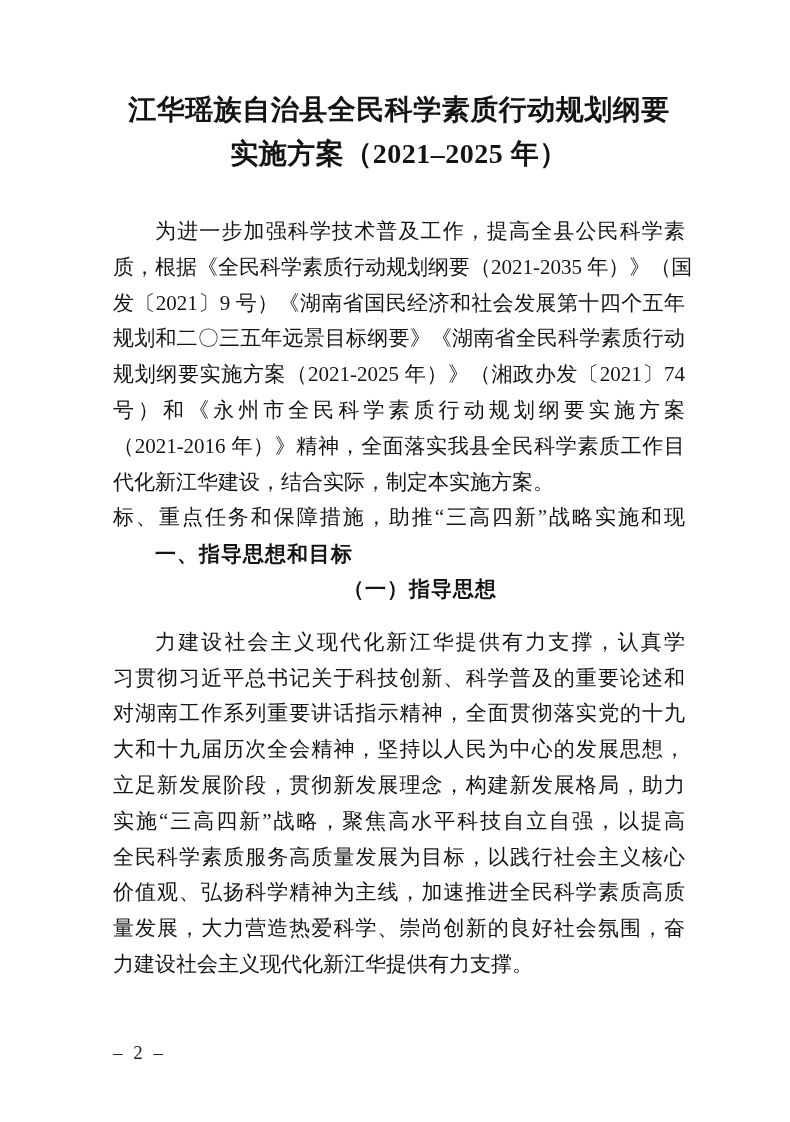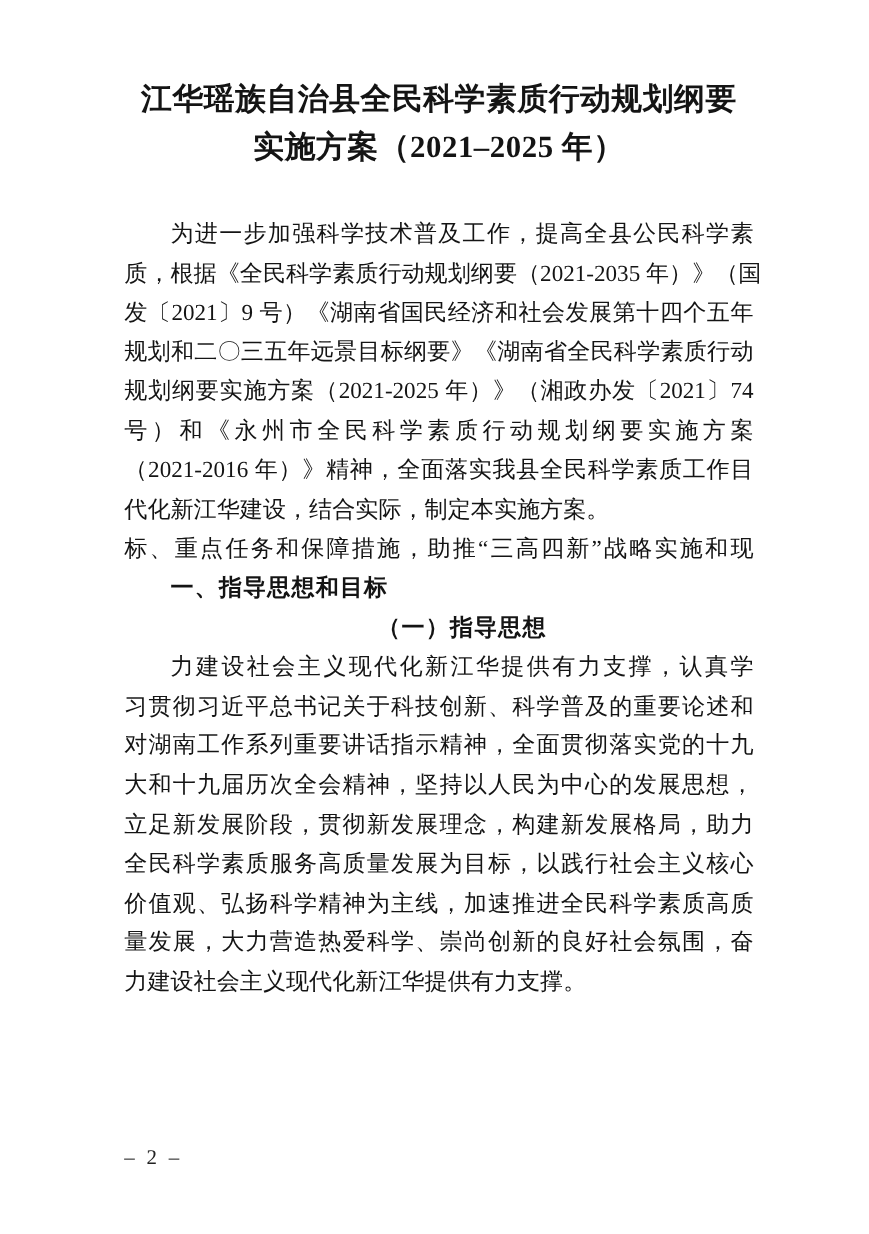--- a/index.html
+++ b/index.html
@@ -11,21 +11,21 @@
     position: relative;
     width: 790px;
     height: 1122px;
     margin: 0 auto;
     background: #ffffff;
     color: #141414;
     font-family: "Liberation Serif", "DejaVu Serif", serif;
     overflow: hidden;
   }
   .doc-title {
-    padding-top: 69px;
+    padding-top: 88px;
     margin-left: 113px;
     width: 572px;
     text-align: center;
     font-size: 28px;
     line-height: 44px;
     font-weight: bold;
     letter-spacing: 0.5px;
   }
   .doc-body {
     margin-top: 38px;
@@ -34,20 +34,21 @@
     font-size: 21px;
     line-height: 35.8px;
   }
   .bodyline {
     text-align: justify;
     text-align-last: justify;
     white-space: nowrap;
   }
   .bodyline.firstline {
     text-indent: 2em;
+    margin-top: 17px;
   }
   .bodyline.lastline {
     text-align-last: left;
   }
   .h1 {
     font-family: "Liberation Sans", "DejaVu Sans", sans-serif;
     font-weight: bold;
     text-indent: 2em;
     letter-spacing: 1px;
     white-space: nowrap;
@@ -95,20 +96,21 @@
 
     <div class="h1">一、指导思想和目标</div>
     <div class="h2">（一）指导思想</div>
 
     <div>
       <div class="bodyline firstline">力建设社会主义现代化新江华提供有力支撑，认真学</div>
       <div class="bodyline">习贯彻习近平总书记关于科技创新、科学普及的重要论述和</div>
       <div class="bodyline">对湖南工作系列重要讲话指示精神，全面贯彻落实党的十九</div>
       <div class="bodyline">大和十九届历次全会精神，坚持以人民为中心的发展思想，</div>
       <div class="bodyline">立足新发展阶段，贯彻新发展理念，构建新发展格局，助力</div>
+      <div class="bodyline">实施“三高四新”战略，聚焦高水平科技自立自强，以提高</div>
       <div class="bodyline">全民科学素质服务高质量发展为目标，以践行社会主义核心</div>
       <div class="bodyline">价值观、弘扬科学精神为主线，加速推进全民科学素质高质</div>
       <div class="bodyline">量发展，大力营造热爱科学、崇尚创新的良好社会氛围，奋</div>
       <div class="bodyline lastline">力建设社会主义现代化新江华提供有力支撑。</div>
     </div>
 
   </div>
 
   <div class="page-footer">– 2 –</div>
 

